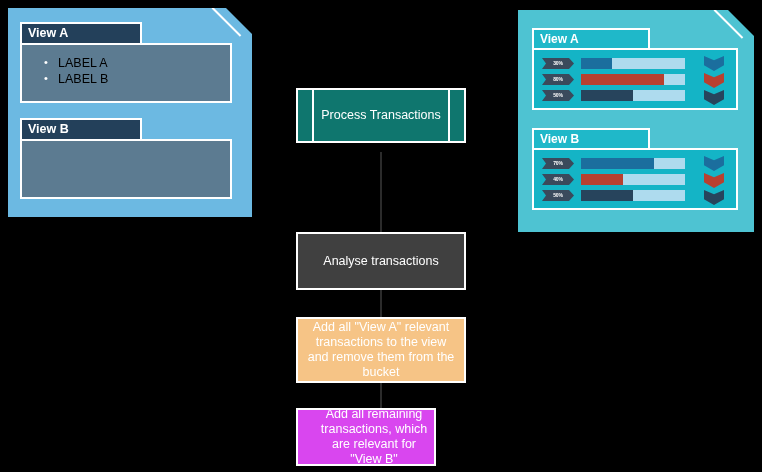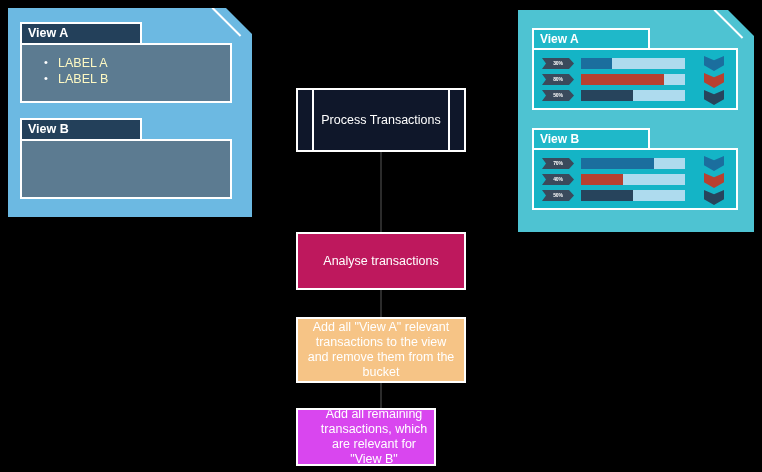--- a/index.html
+++ b/index.html
@@ -65,21 +65,21 @@
     margin-top: -2px;
     padding: 10px 0 10px 0;
     min-height: 60px;
   }
   .lview-body ul {
     margin: 0;
     padding: 0 0 0 34px;
     list-style: none;
   }
   .lview-body li {
-    color: #fef9c3;
+    color: #000000;
     font-size: 12.5px;
     line-height: 16px;
     position: relative;
     padding-left: 2px;
   }
   .lview-body li::before {
     content: "\2022";
     position: absolute;
     left: -12px;
     top: -1px;
@@ -97,36 +97,36 @@
     align-items: center;
     justify-content: center;
     font-size: 12.5px;
     line-height: 15px;
     border: 2px solid #ffffff;
   }
   #box-process {
     left: 296px;
     top: 88px;
     width: 170px;
-    height: 64px;
-    background: #0f172a;
+    height: 55px;
+    background: #0f766e;
   }
   .subproc-divider {
     position: absolute;
     top: 0;
     width: 2px;
     height: 100%;
     background: #ffffff;
   }
   #box-analyse {
     left: 296px;
     top: 232px;
     width: 170px;
     height: 58px;
-    background: #be185d;
+    background: #404040;
   }
   #box-addA {
     left: 296px;
     top: 317px;
     width: 170px;
     height: 66px;
     background: #F6C486;
   }
   #box-addB {
     left: 296px;

